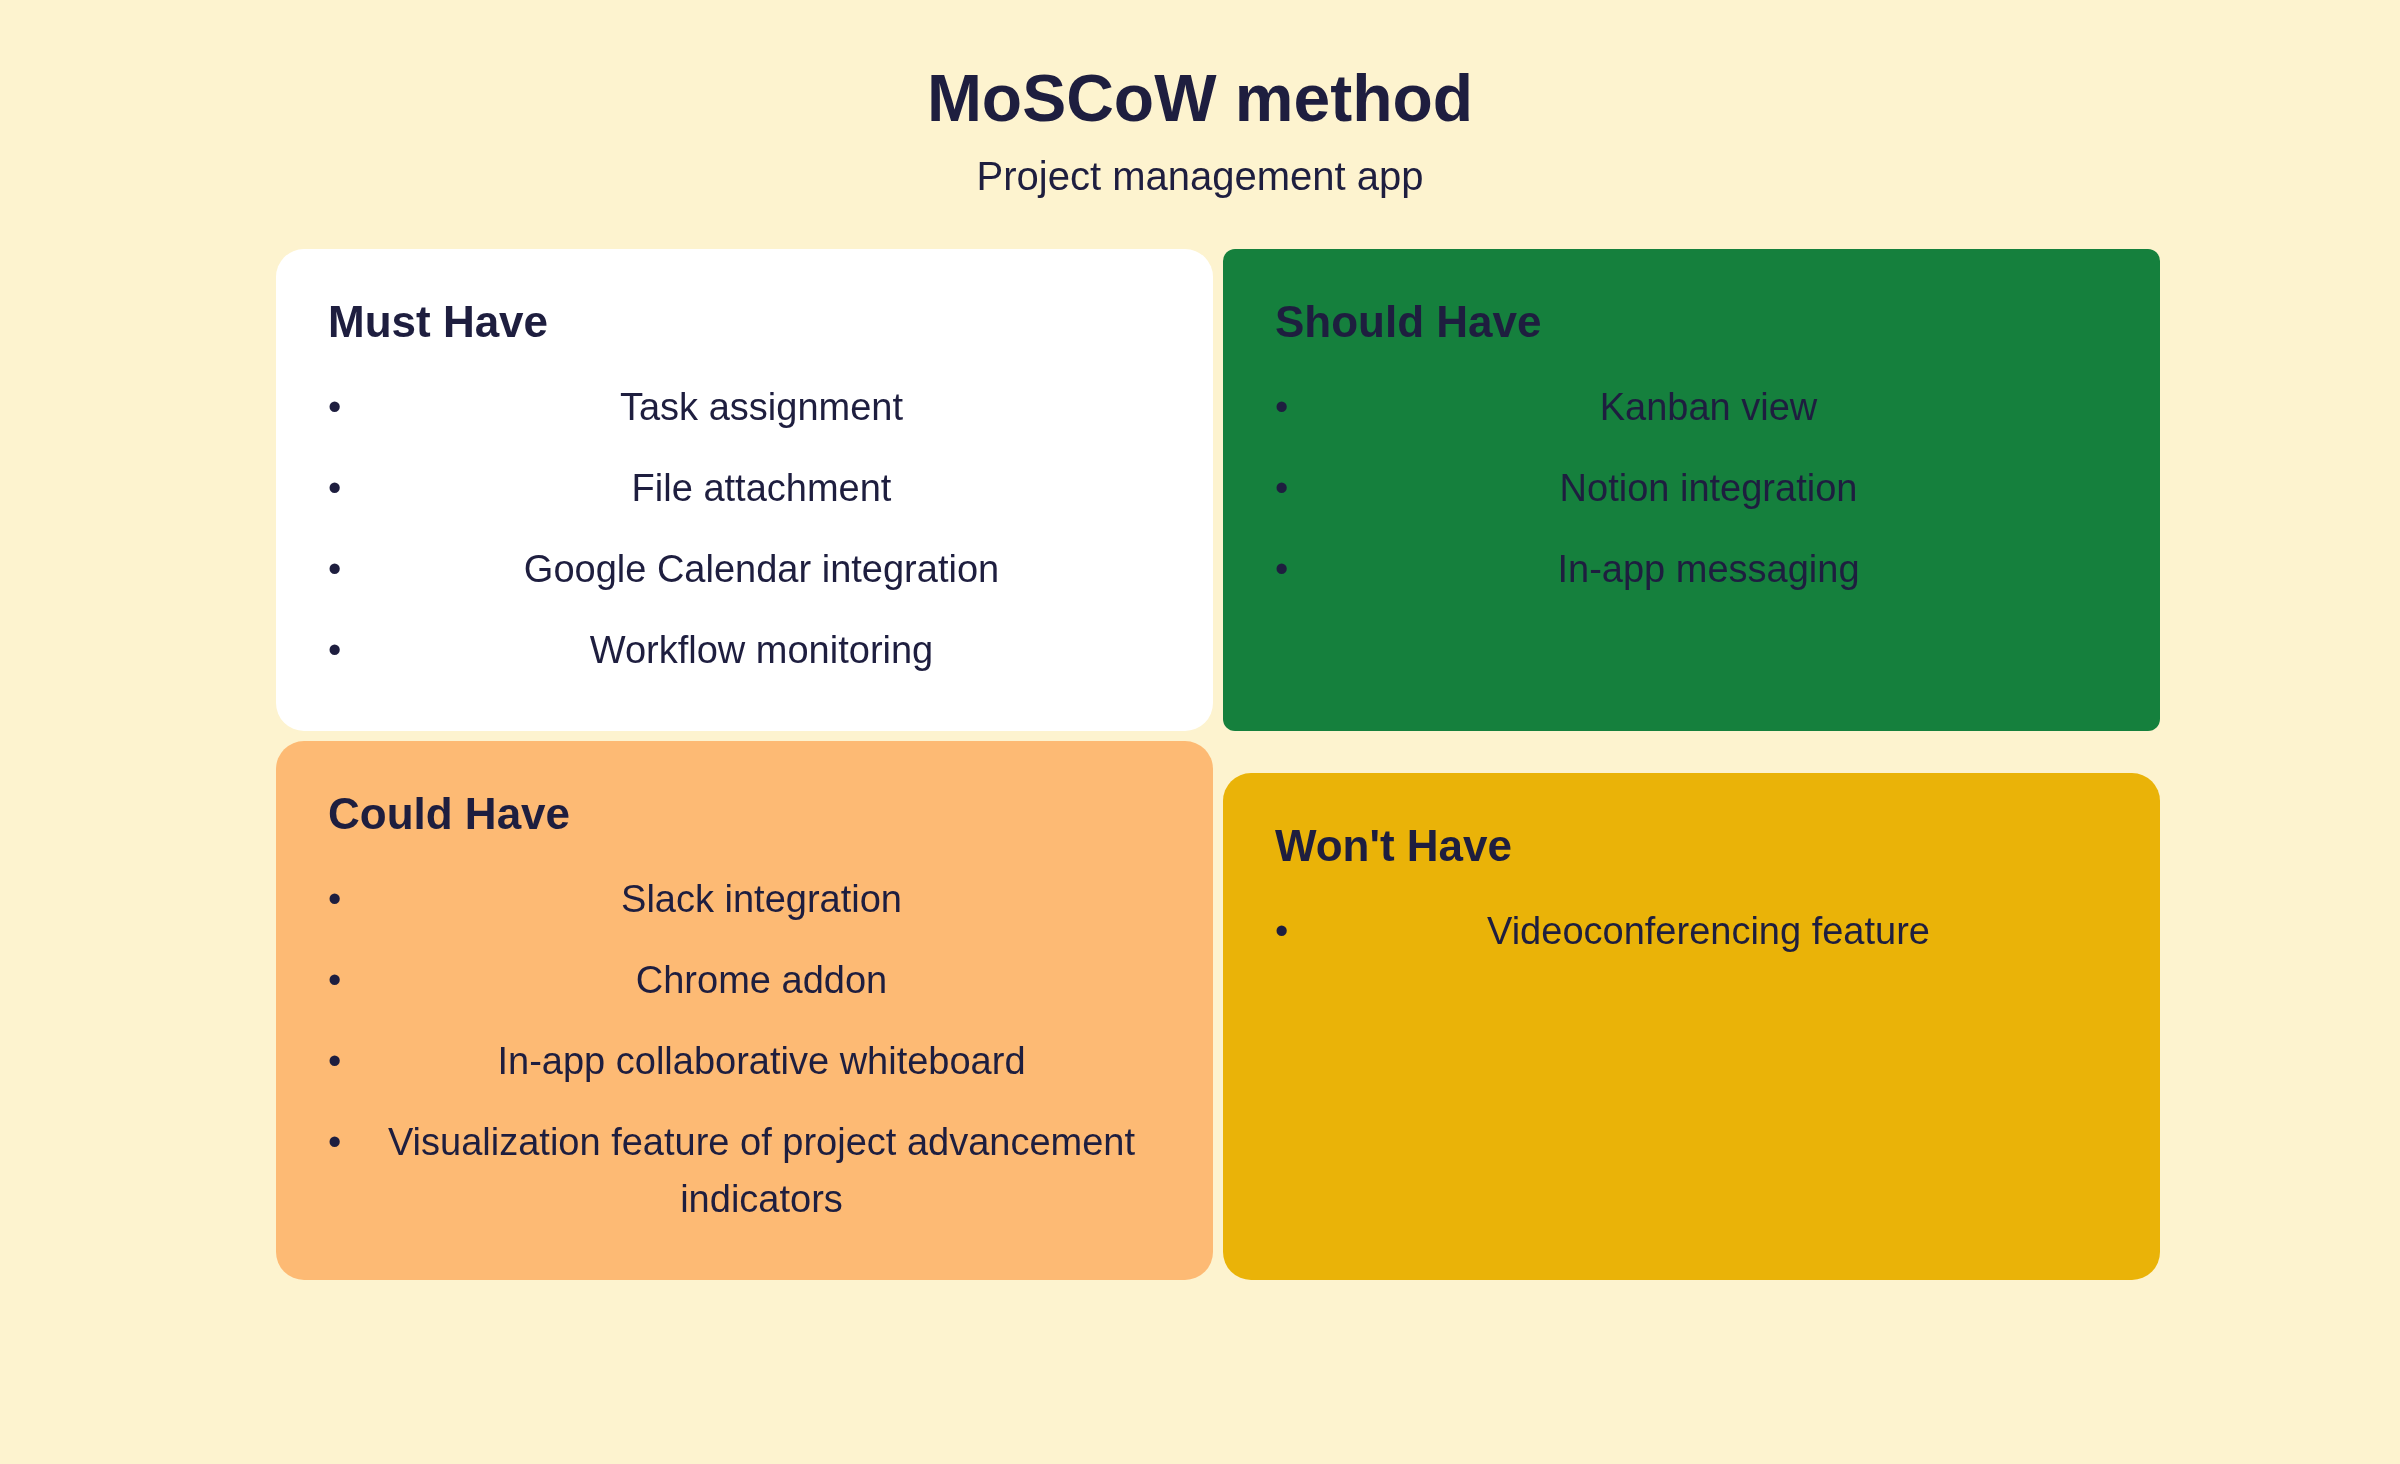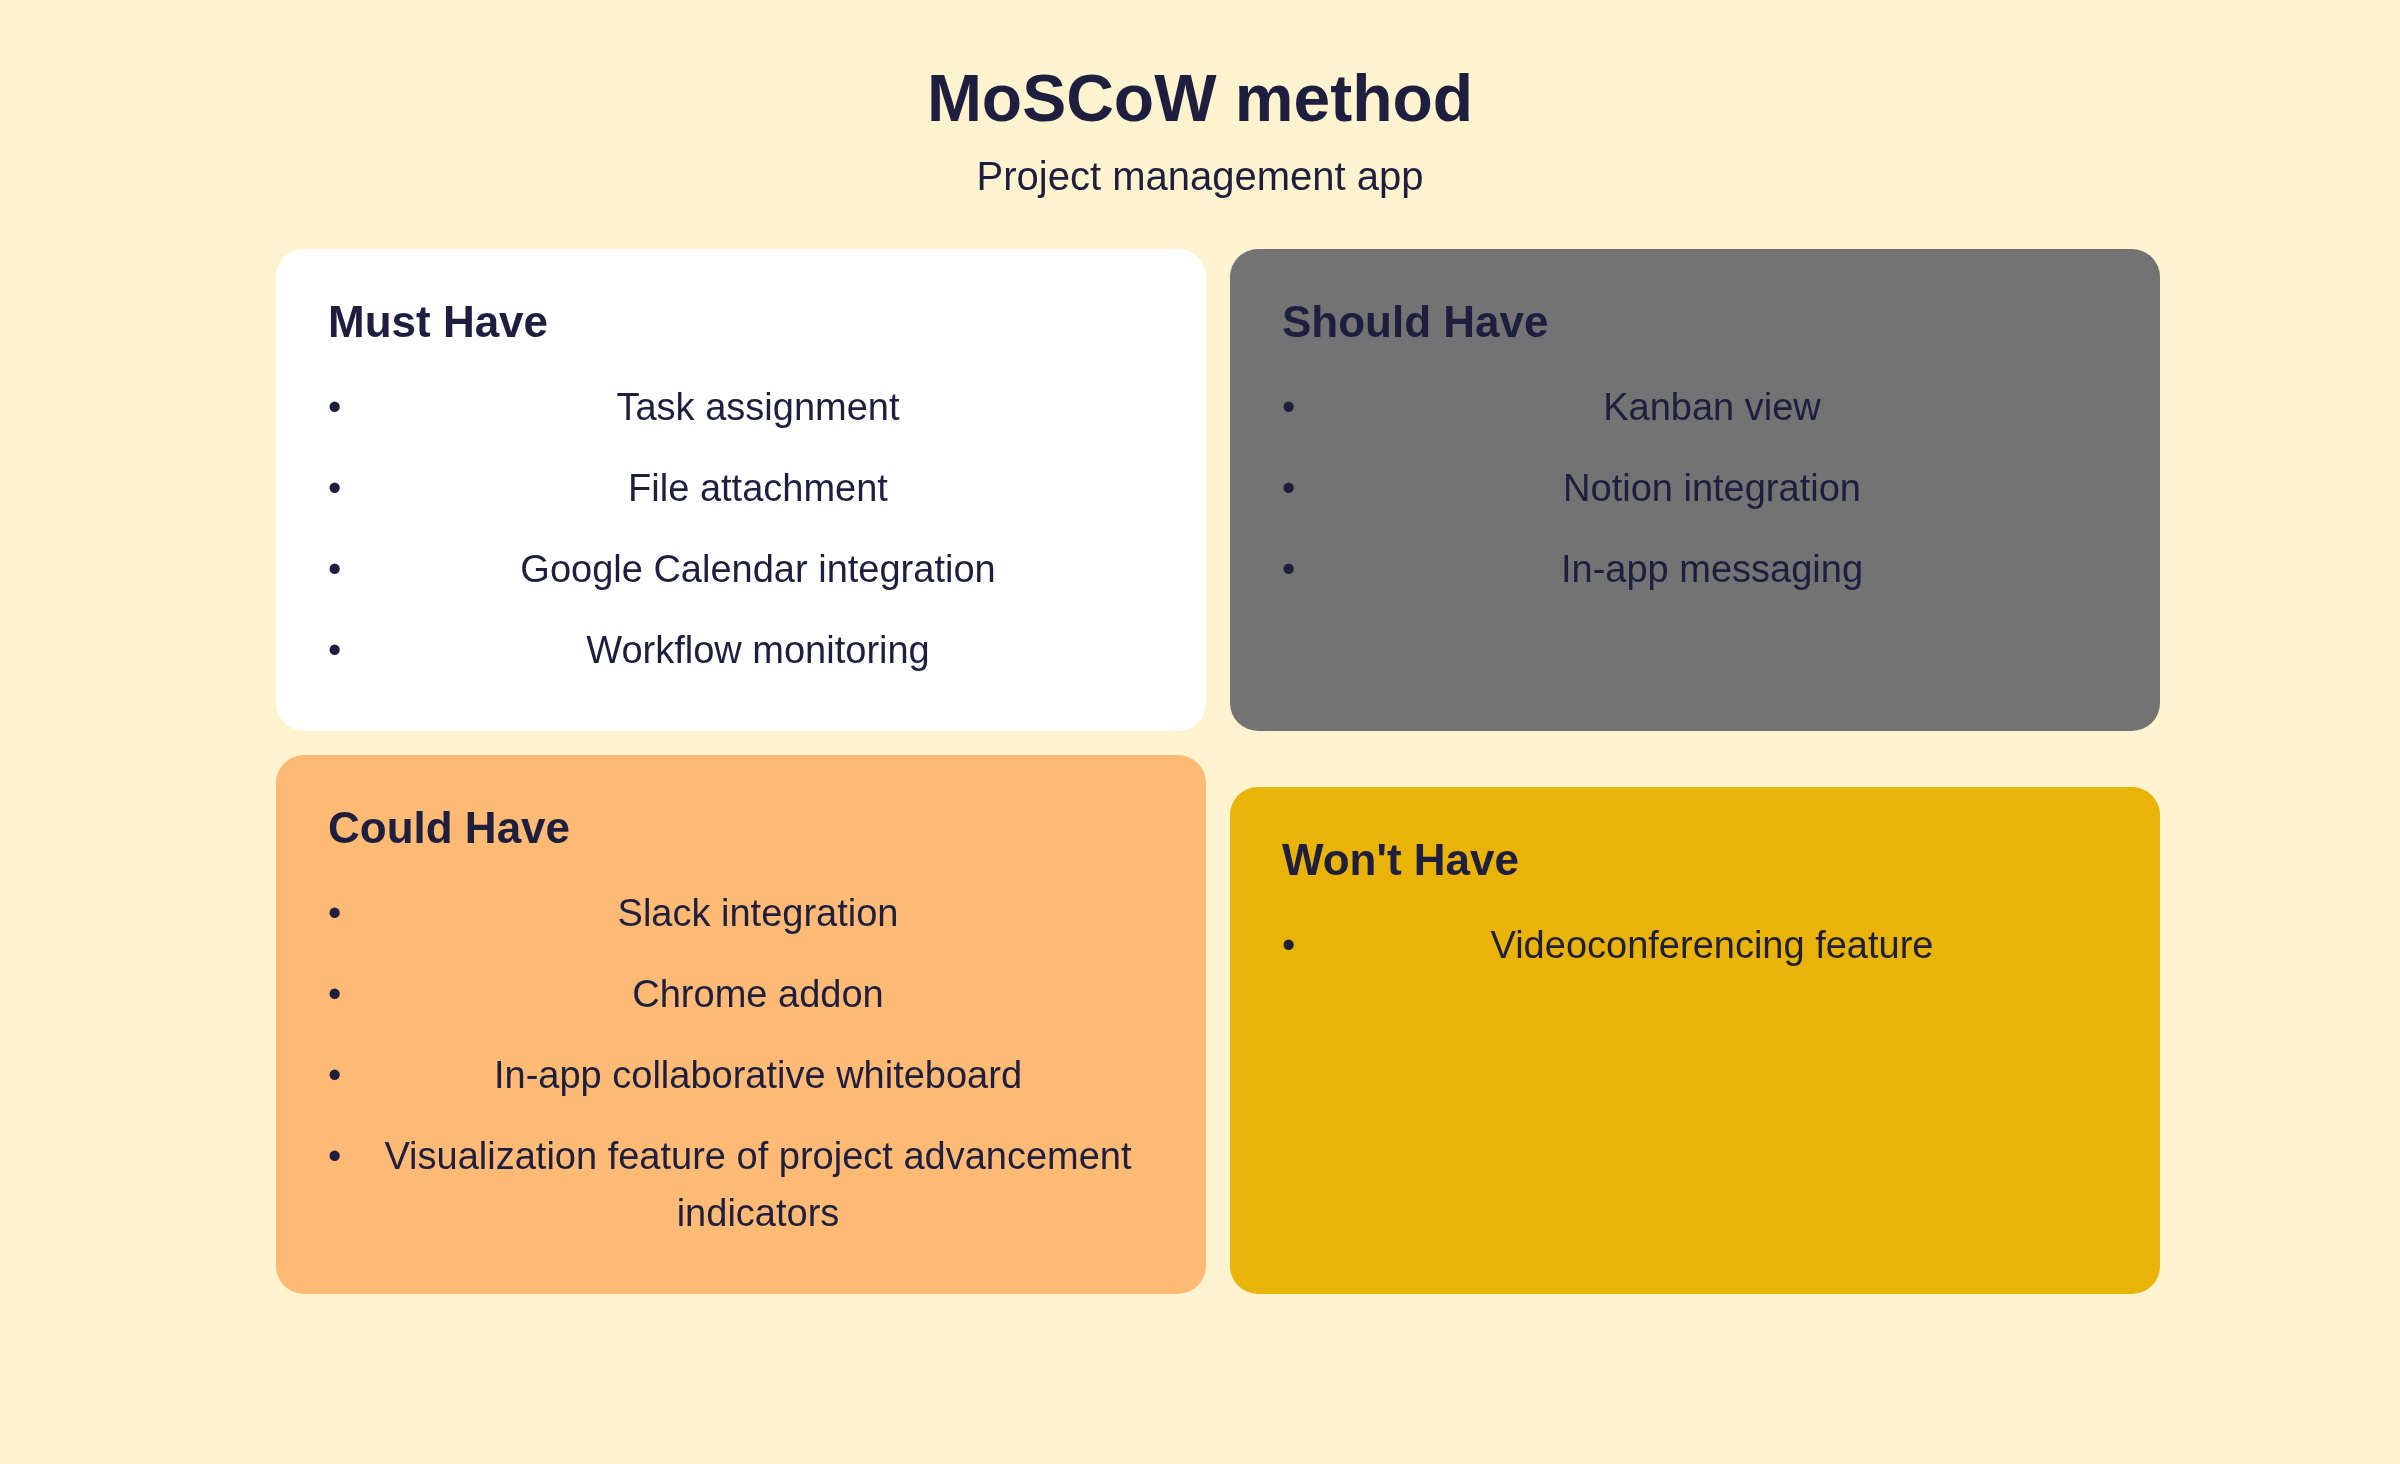--- a/index.html
+++ b/index.html
@@ -26,32 +26,33 @@
   }
   .subtitle {
     font-size: 40px;
     font-weight: 400;
     color: #1e1e3f;
   }
   .grid {
     display: grid;
     grid-template-columns: 1fr 1fr;
     grid-template-rows: auto auto;
-    gap: 24px;
+    gap: 10px;
     padding-left: 36px;
   }
   .card {
     border-radius: 28px;
     padding: 48px 52px 52px 52px;
   }
   .card-must {
     background: #ffffff;
   }
   .card-should {
-    background: #737373;
+    background: #15803d;
+    border-radius: 12px;
   }
   .card-could {
     background: #fdba74;
   }
   .card-wont {
     background: #eab308;
     margin-top: 32px;
   }
   .card-title {
     font-size: 44px;

